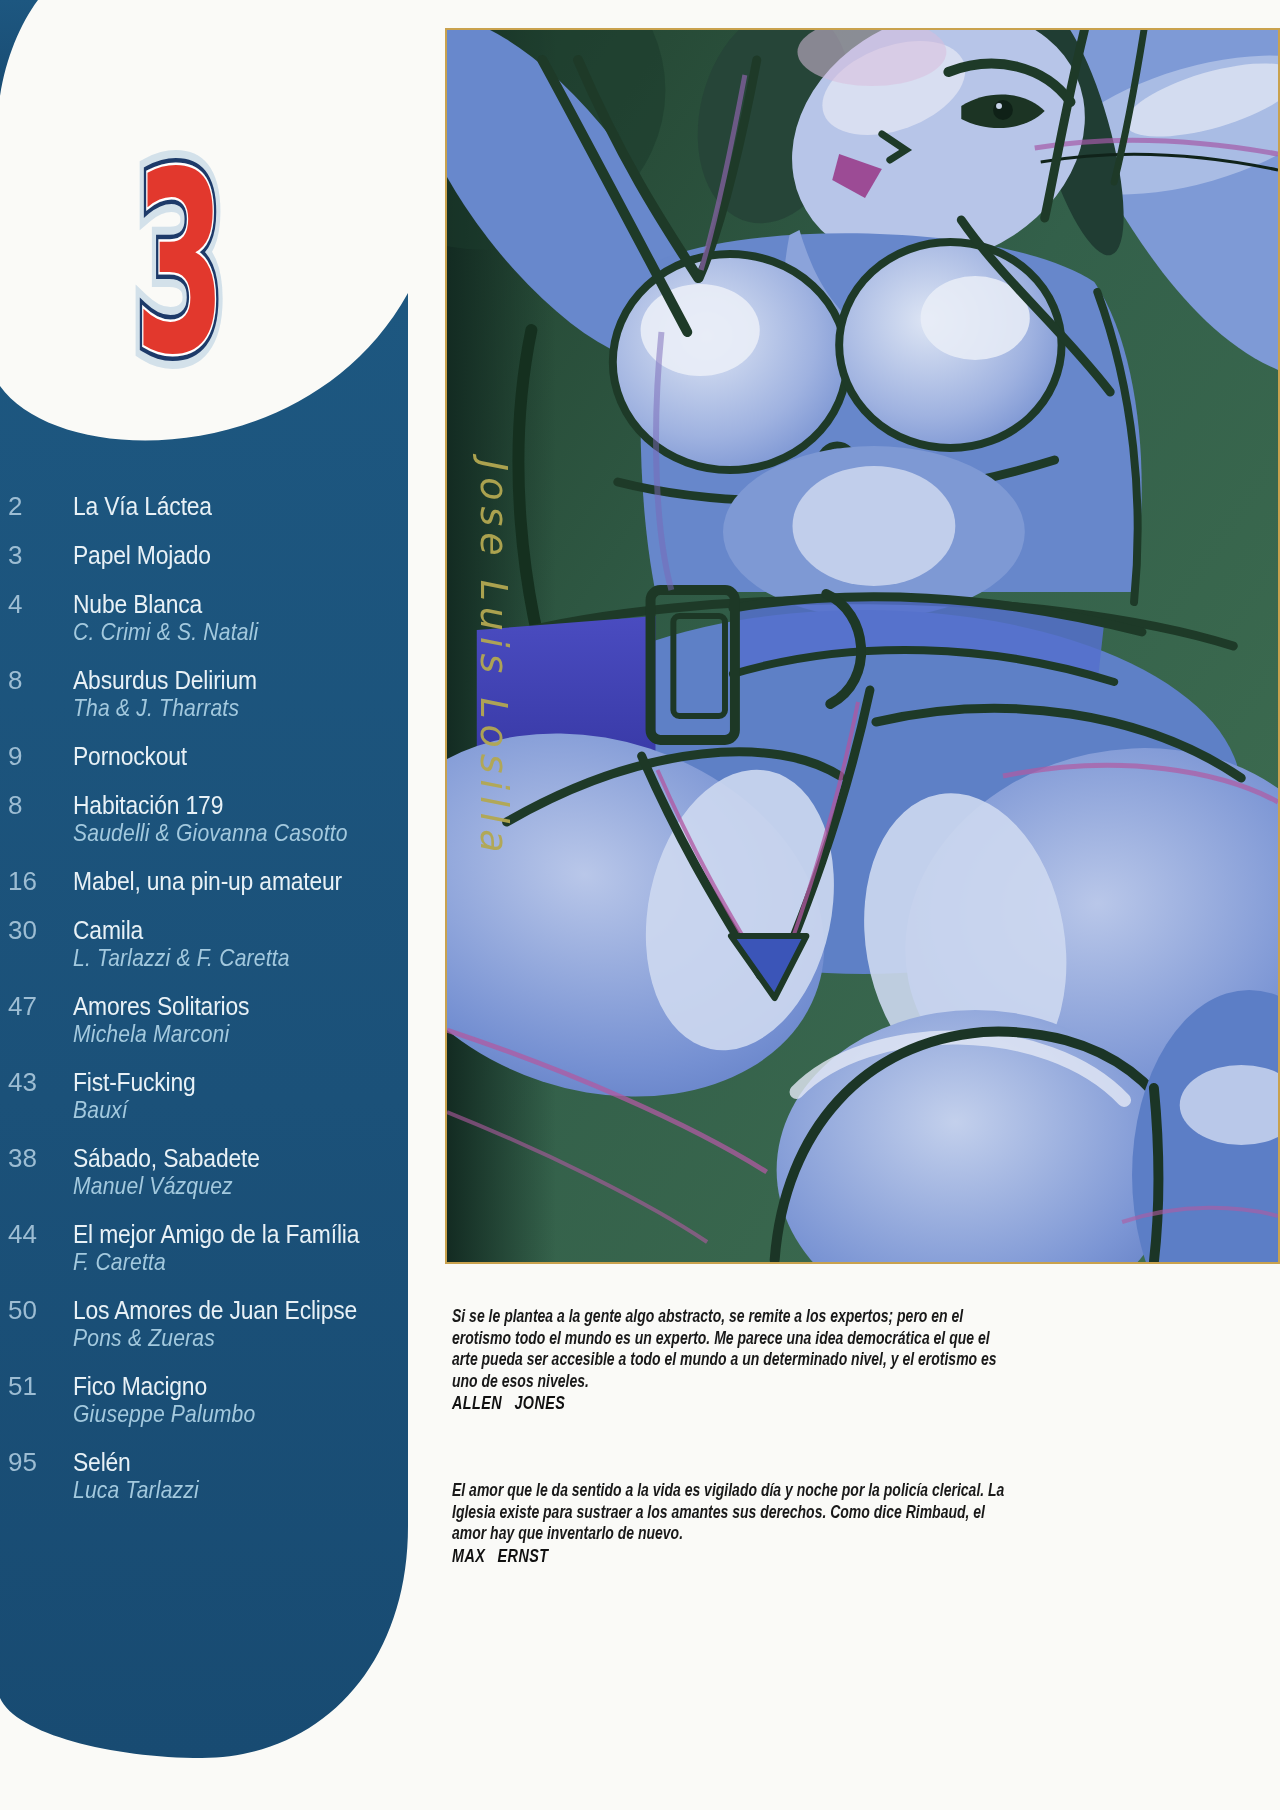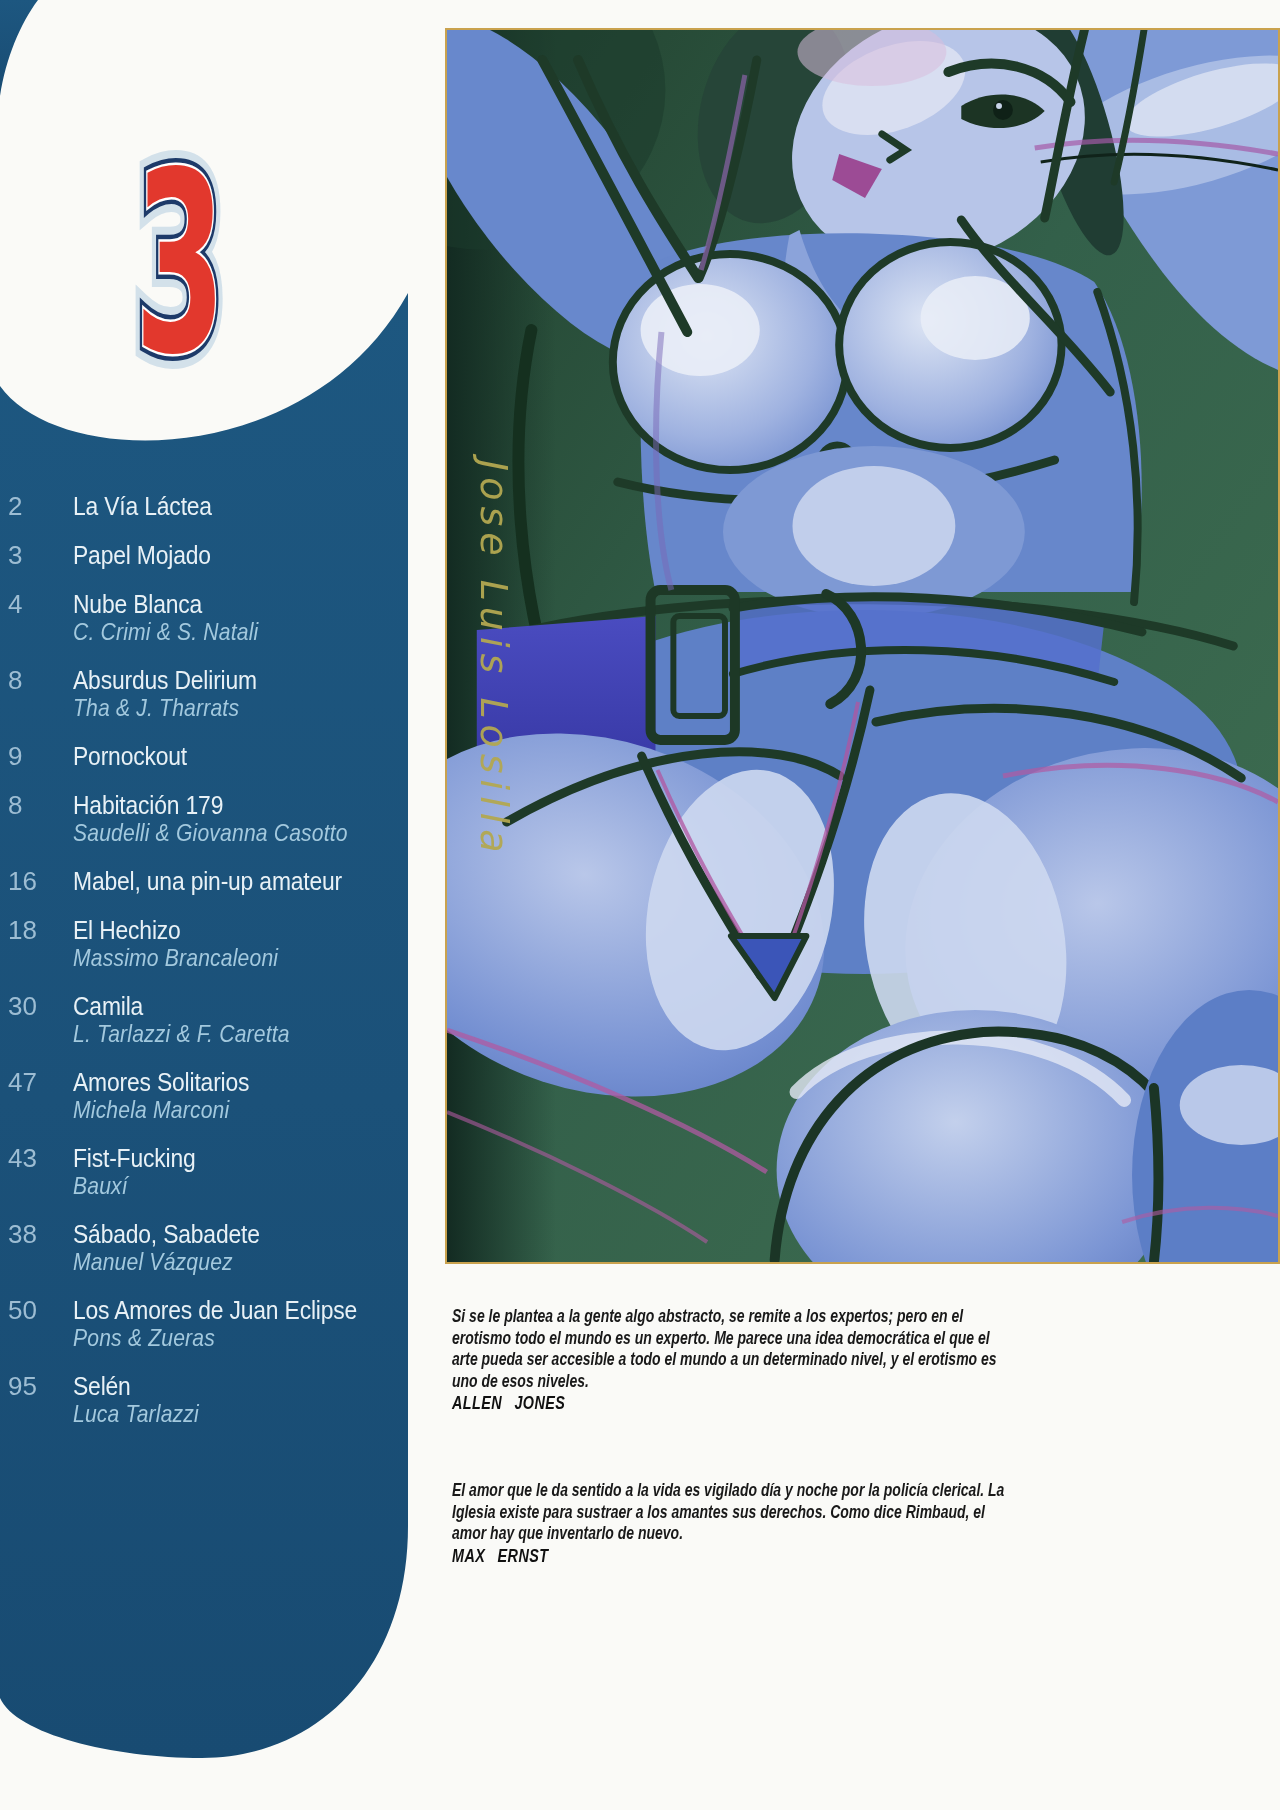--- a/index.html
+++ b/index.html
@@ -132,27 +132,20 @@
   </div>
 
   <div class="toc-row">
     <div class="toc-num">16</div>
     <div class="toc-texts">
       <div class="toc-title">Mabel, una pin-up amateur</div>
 
     </div>
   </div>
 
-  <div class="toc-row">
-    <div class="toc-num">18</div>
-    <div class="toc-texts">
-      <div class="toc-title">El Hechizo</div>
-      <div class="toc-author">Massimo Brancaleoni</div>
-    </div>
-  </div>
 
   <div class="toc-row">
     <div class="toc-num">30</div>
     <div class="toc-texts">
       <div class="toc-title">Camila</div>
       <div class="toc-author">L. Tarlazzi &amp; F. Caretta</div>
     </div>
   </div>
 
   <div class="toc-row">
@@ -172,29 +165,43 @@
   </div>
 
   <div class="toc-row">
     <div class="toc-num">38</div>
     <div class="toc-texts">
       <div class="toc-title">Sábado, Sabadete</div>
       <div class="toc-author">Manuel Vázquez</div>
     </div>
   </div>
 
+  <div class="toc-row">
+    <div class="toc-num">44</div>
+    <div class="toc-texts">
+      <div class="toc-title">El mejor Amigo de la Família</div>
+      <div class="toc-author">F. Caretta</div>
+    </div>
+  </div>
 
   <div class="toc-row">
     <div class="toc-num">50</div>
     <div class="toc-texts">
       <div class="toc-title">Los Amores de Juan Eclipse</div>
       <div class="toc-author">Pons &amp; Zueras</div>
     </div>
   </div>
 
+  <div class="toc-row">
+    <div class="toc-num">51</div>
+    <div class="toc-texts">
+      <div class="toc-title">Fico Macigno</div>
+      <div class="toc-author">Giuseppe Palumbo</div>
+    </div>
+  </div>
 
   <div class="toc-row">
     <div class="toc-num">95</div>
     <div class="toc-texts">
       <div class="toc-title">Selén</div>
       <div class="toc-author">Luca Tarlazzi</div>
     </div>
   </div>
 </div>
 

